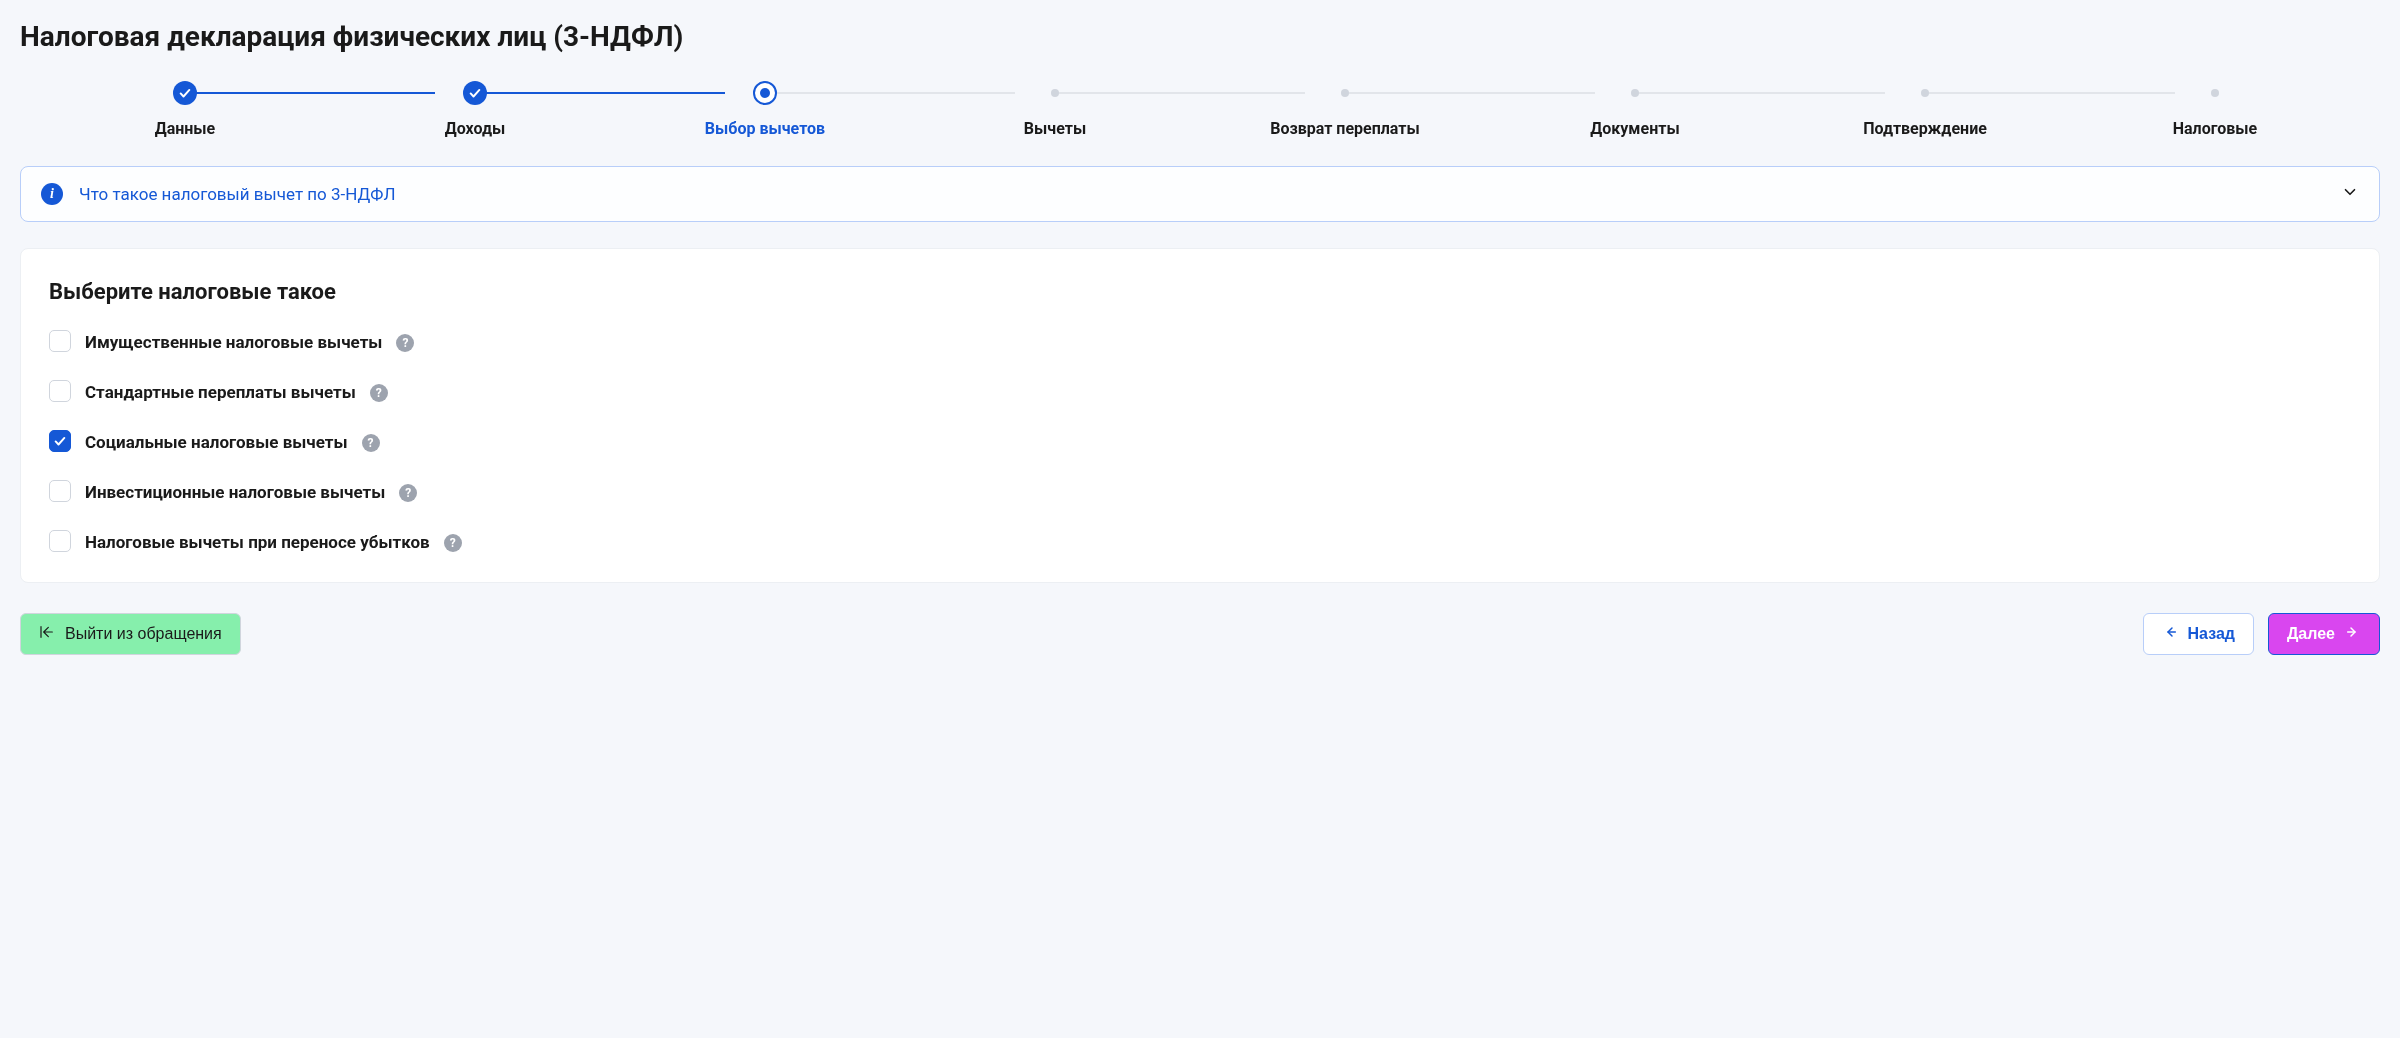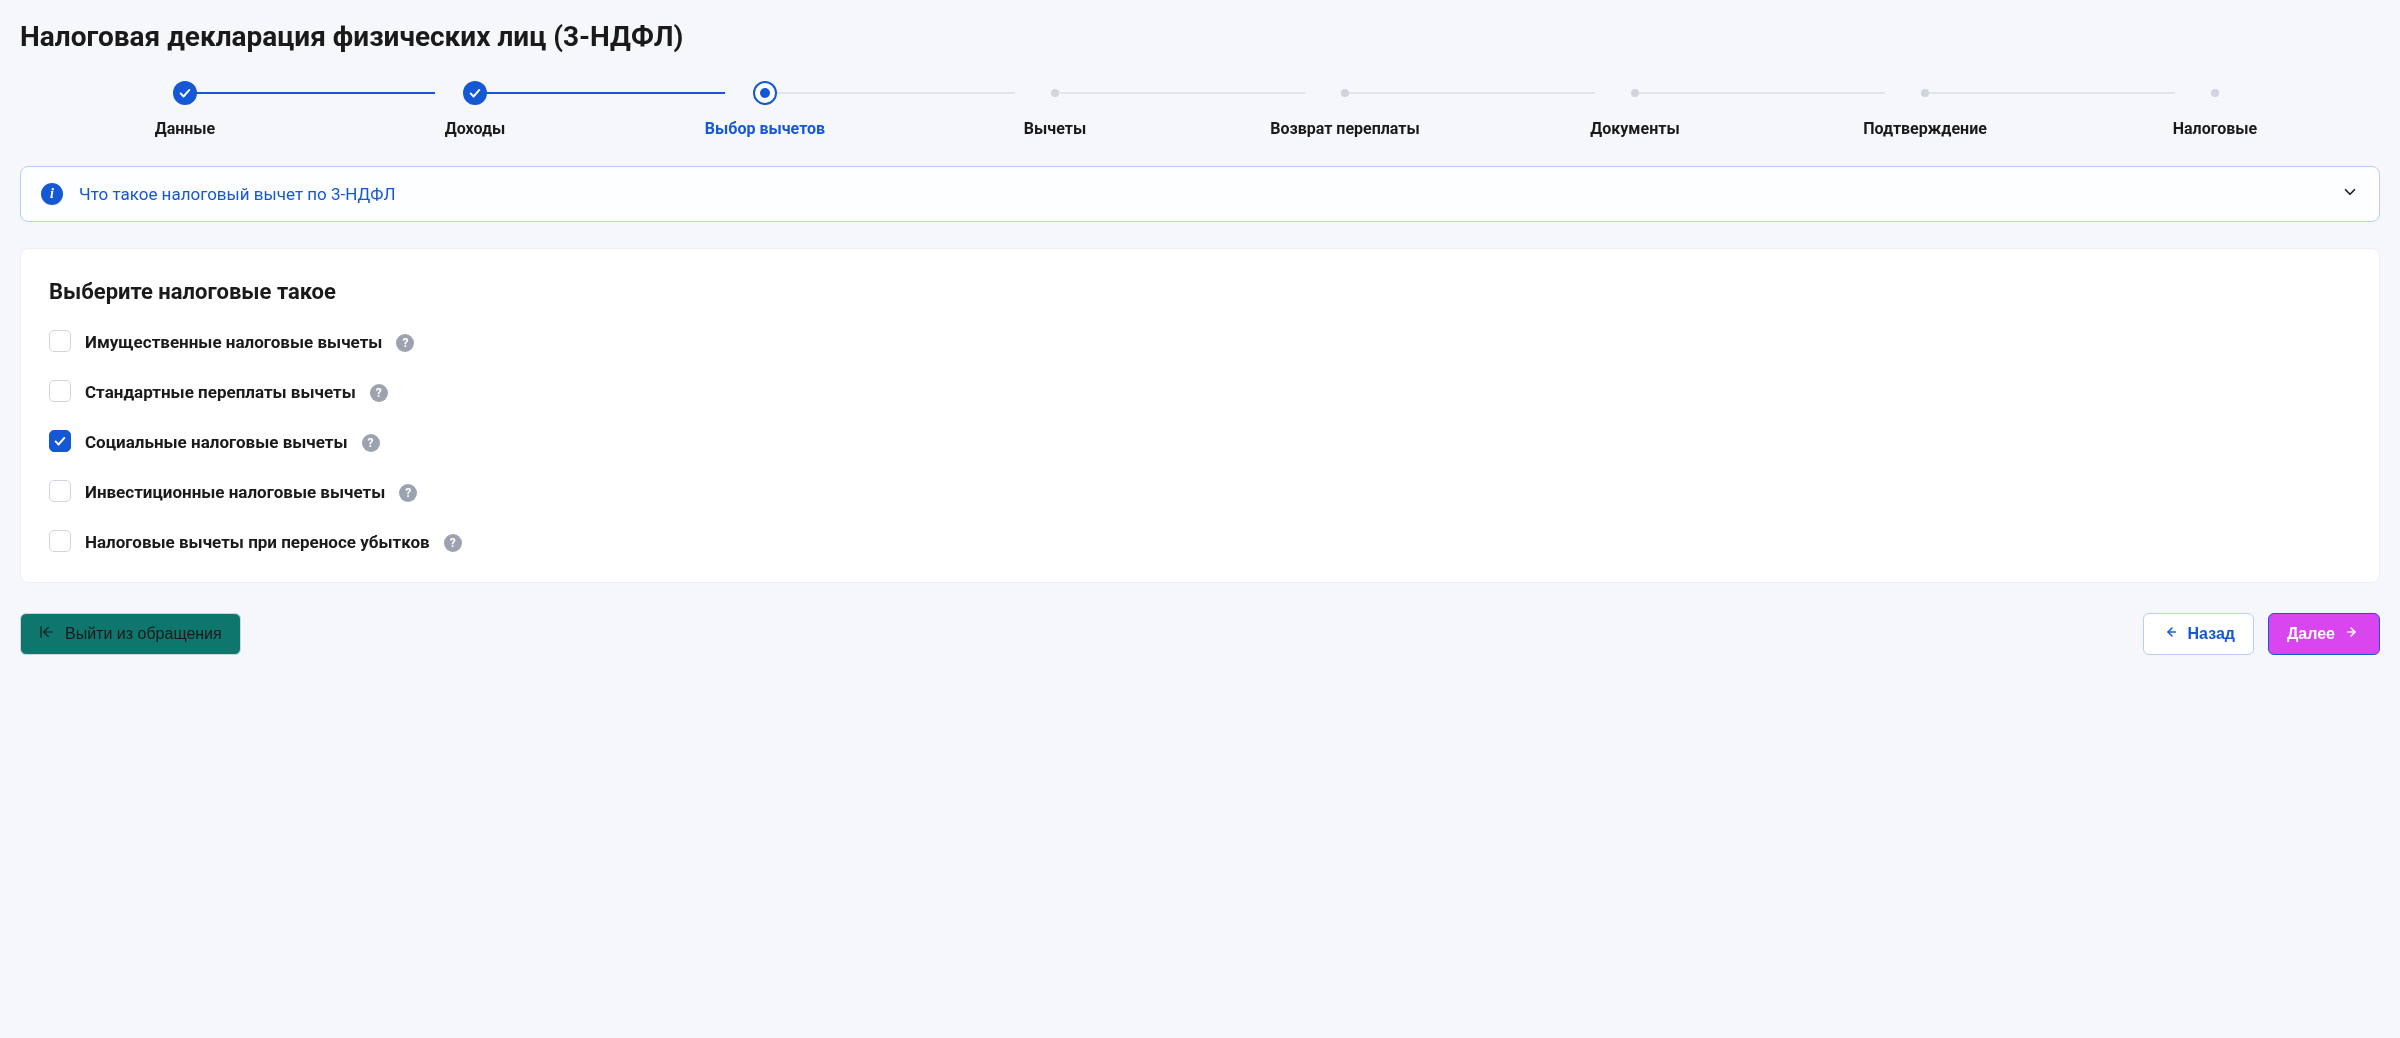--- a/index.html
+++ b/index.html
@@ -188,21 +188,21 @@
     gap: 10px;
     padding: 10px 18px;
     border-radius: 6px;
     font-size: 16px;
     font-weight: 500;
     cursor: pointer;
     border: 1px solid transparent;
   }
   .btn-exit {
     border-color: #d0d5dd;
-    background: #0f766e;
+    background: #86efac;
     color: #1a1a1a;
   }
   .spacer { flex: 1; }
   .btn-back {
     border-color: #b8cef9;
     background: #fff;
     color: #1558d6;
     font-weight: 600;
   }
   .btn-next {

